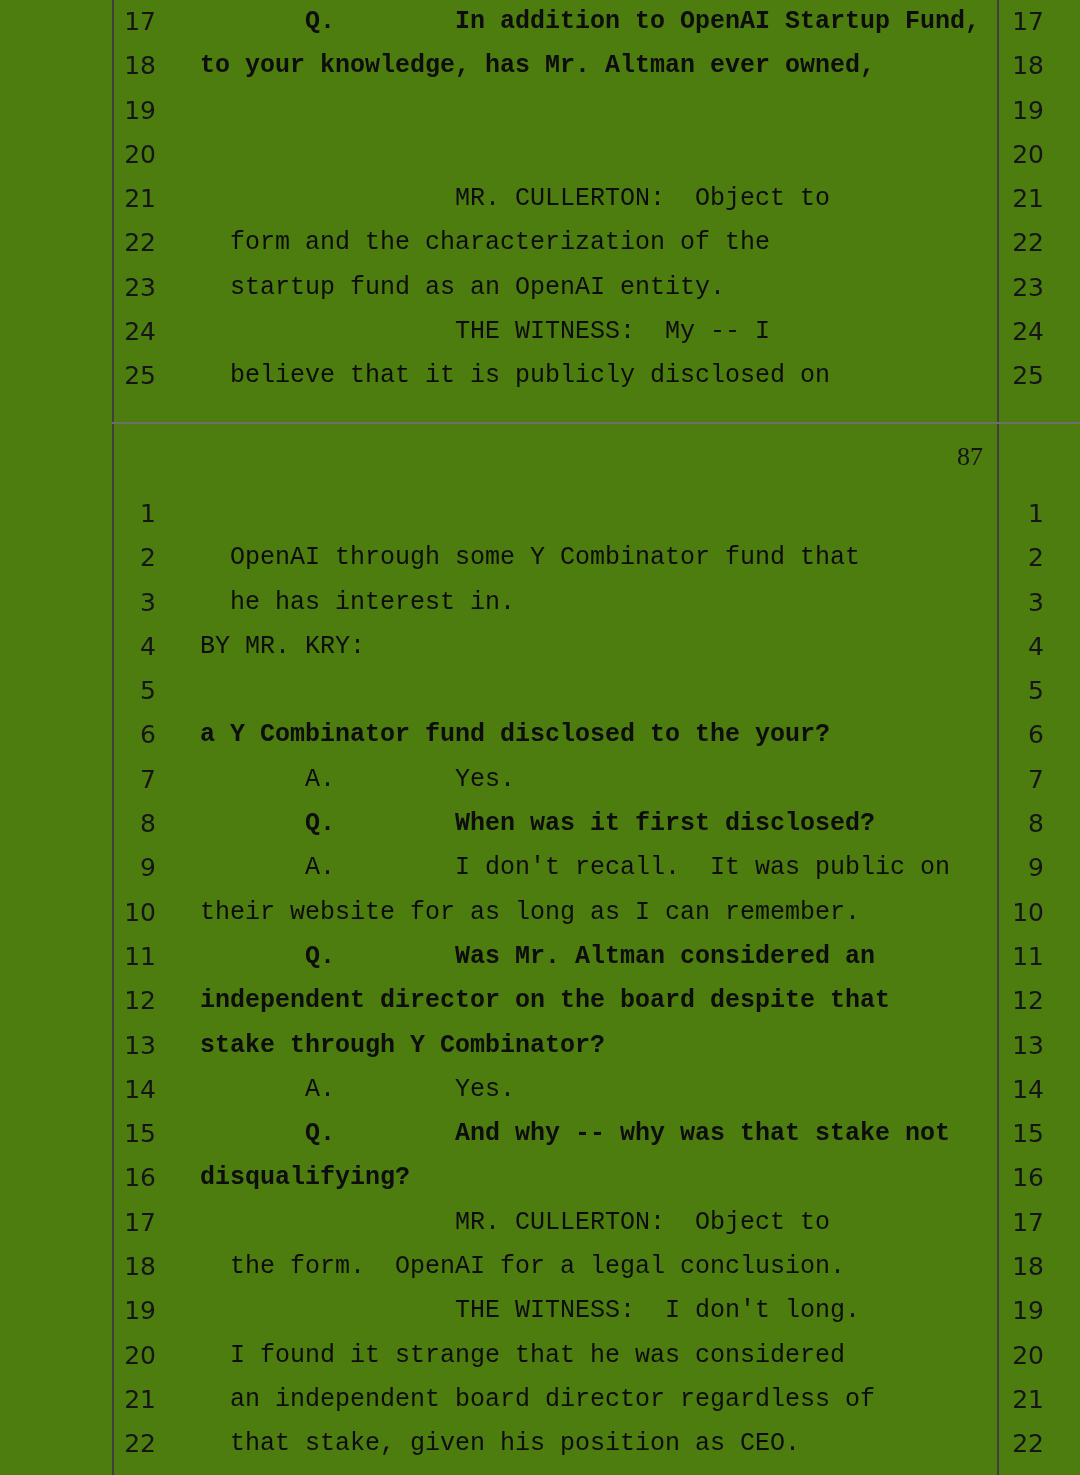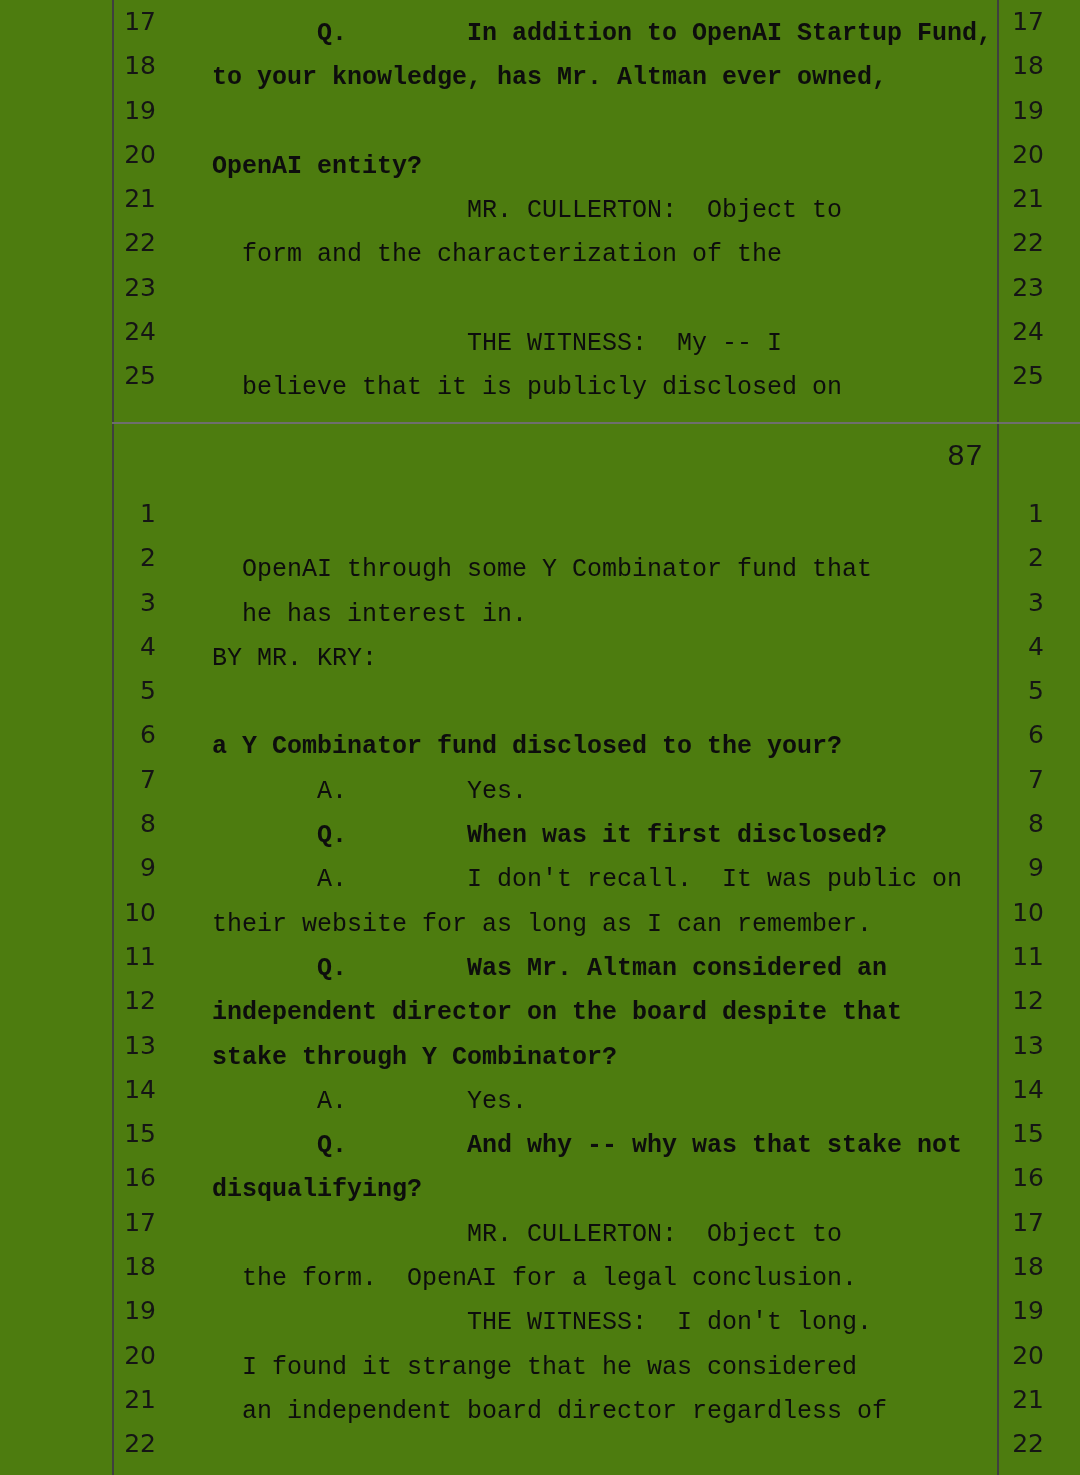--- a/index.html
+++ b/index.html
@@ -21,31 +21,31 @@
   .row{position:relative;height:44.3px;}
   .num{
     position:absolute;top:0;
     font-family:"DejaVu Sans","Liberation Sans",sans-serif;
     font-size:25px;line-height:44.3px;
     color:#151515;
   }
   .num.left{left:112px;width:44px;text-align:right;}
   .num.right{left:1008px;width:36px;text-align:right;}
   .txt{
-    position:absolute;left:200px;top:0;margin:12px;
+    position:absolute;left:200px;top:0;margin:0;
     font-family:inherit;
     font-size:25px;line-height:44.3px;
     white-space:pre;
     color:#0d0d0d;
   }
   .row.bold .txt{font-weight:700;}
   .pageno{
     position:absolute;top:437px;right:97px;height:40px;
-    font-family:Liberation Mono, monospace;
-    font-size:30px;line-height:40px;
+    font-family:Liberation Serif, serif;
+    font-size:26px;line-height:40px;
     color:#141414;text-align:center;
   }
 </style>
 </head>
 <body>
 
 <div class="sheet">
   <div class="vline vline-left"></div>
   <div class="vline vline-right"></div>
   <div class="hline"></div>
@@ -60,35 +60,35 @@
         <span class="num left">18</span>
         <pre class="txt">to your knowledge, has Mr. Altman ever owned,</pre>
         <span class="num right">18</span>
       </div>
     <div class="row bold">
         <span class="num left">19</span>
         <span class="num right">19</span>
       </div>
     <div class="row bold">
         <span class="num left">20</span>
-        <pre class="txt">OpenAI entity?</pre>
         <span class="num right">20</span>
       </div>
     <div class="row">
         <span class="num left">21</span>
         <pre class="txt">                 MR. CULLERTON:  Object to</pre>
         <span class="num right">21</span>
       </div>
     <div class="row">
         <span class="num left">22</span>
         <pre class="txt">  form and the characterization of the</pre>
         <span class="num right">22</span>
       </div>
     <div class="row">
         <span class="num left">23</span>
+        <pre class="txt">  startup fund as an OpenAI entity.</pre>
         <span class="num right">23</span>
       </div>
     <div class="row">
         <span class="num left">24</span>
         <pre class="txt">                 THE WITNESS:  My -- I</pre>
         <span class="num right">24</span>
       </div>
     <div class="row">
         <span class="num left">25</span>
         <pre class="txt">  believe that it is publicly disclosed on</pre>
@@ -197,16 +197,17 @@
         <pre class="txt">  I found it strange that he was considered</pre>
         <span class="num right">20</span>
       </div>
     <div class="row">
         <span class="num left">21</span>
         <pre class="txt">  an independent board director regardless of</pre>
         <span class="num right">21</span>
       </div>
     <div class="row">
         <span class="num left">22</span>
+        <pre class="txt">  that stake, given his position as CEO.</pre>
         <span class="num right">22</span>
       </div>
   </section>
 </div>
 
 </body></html>

